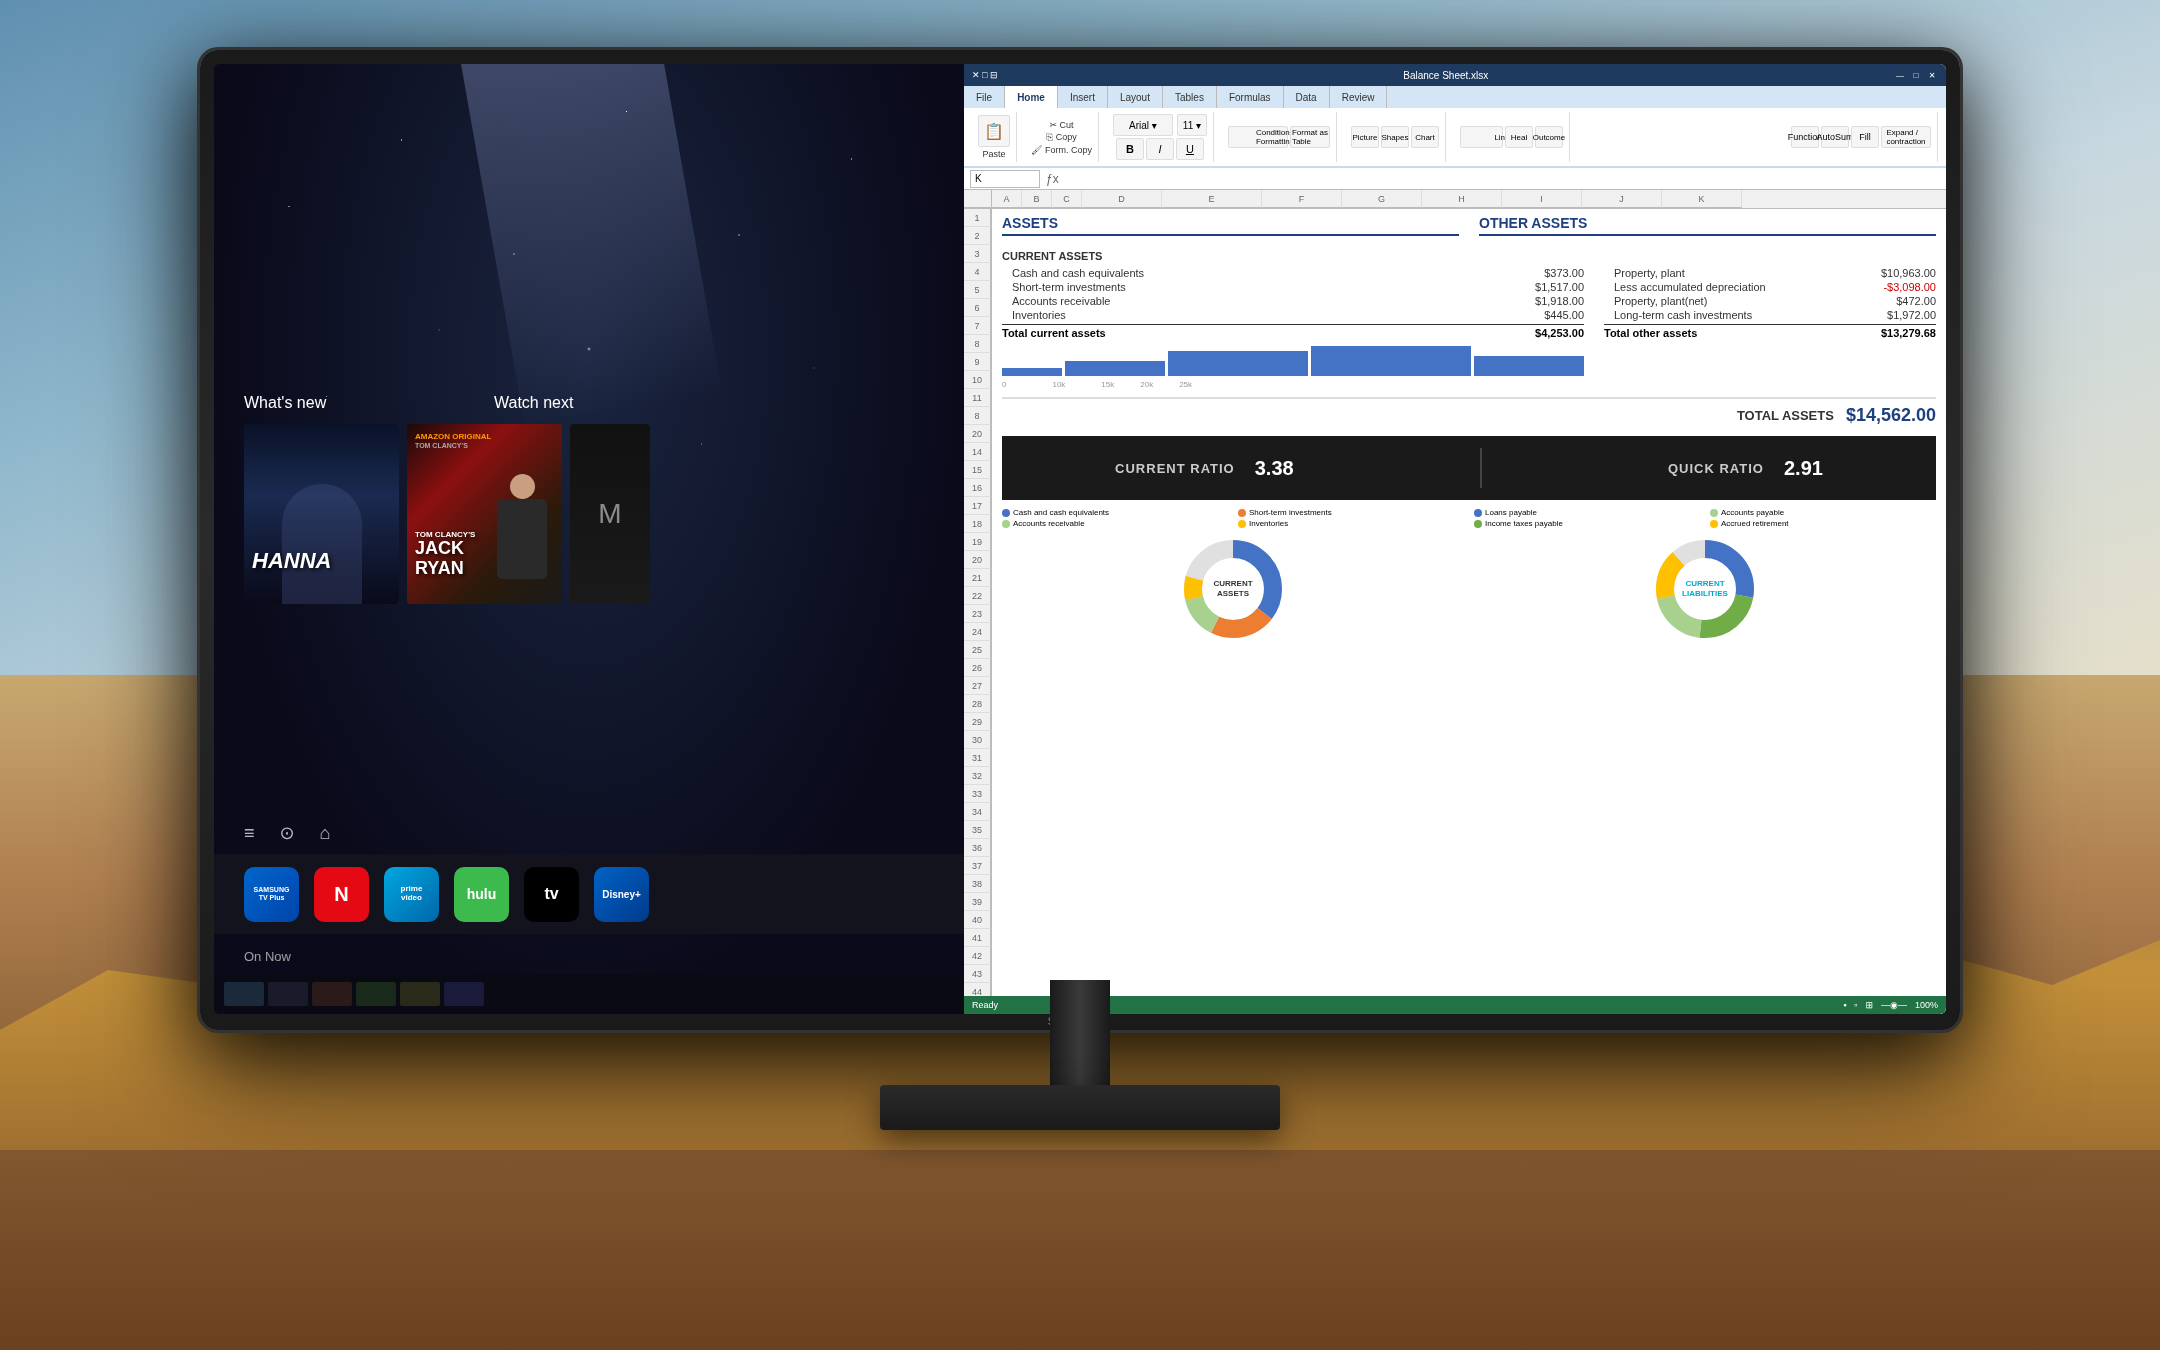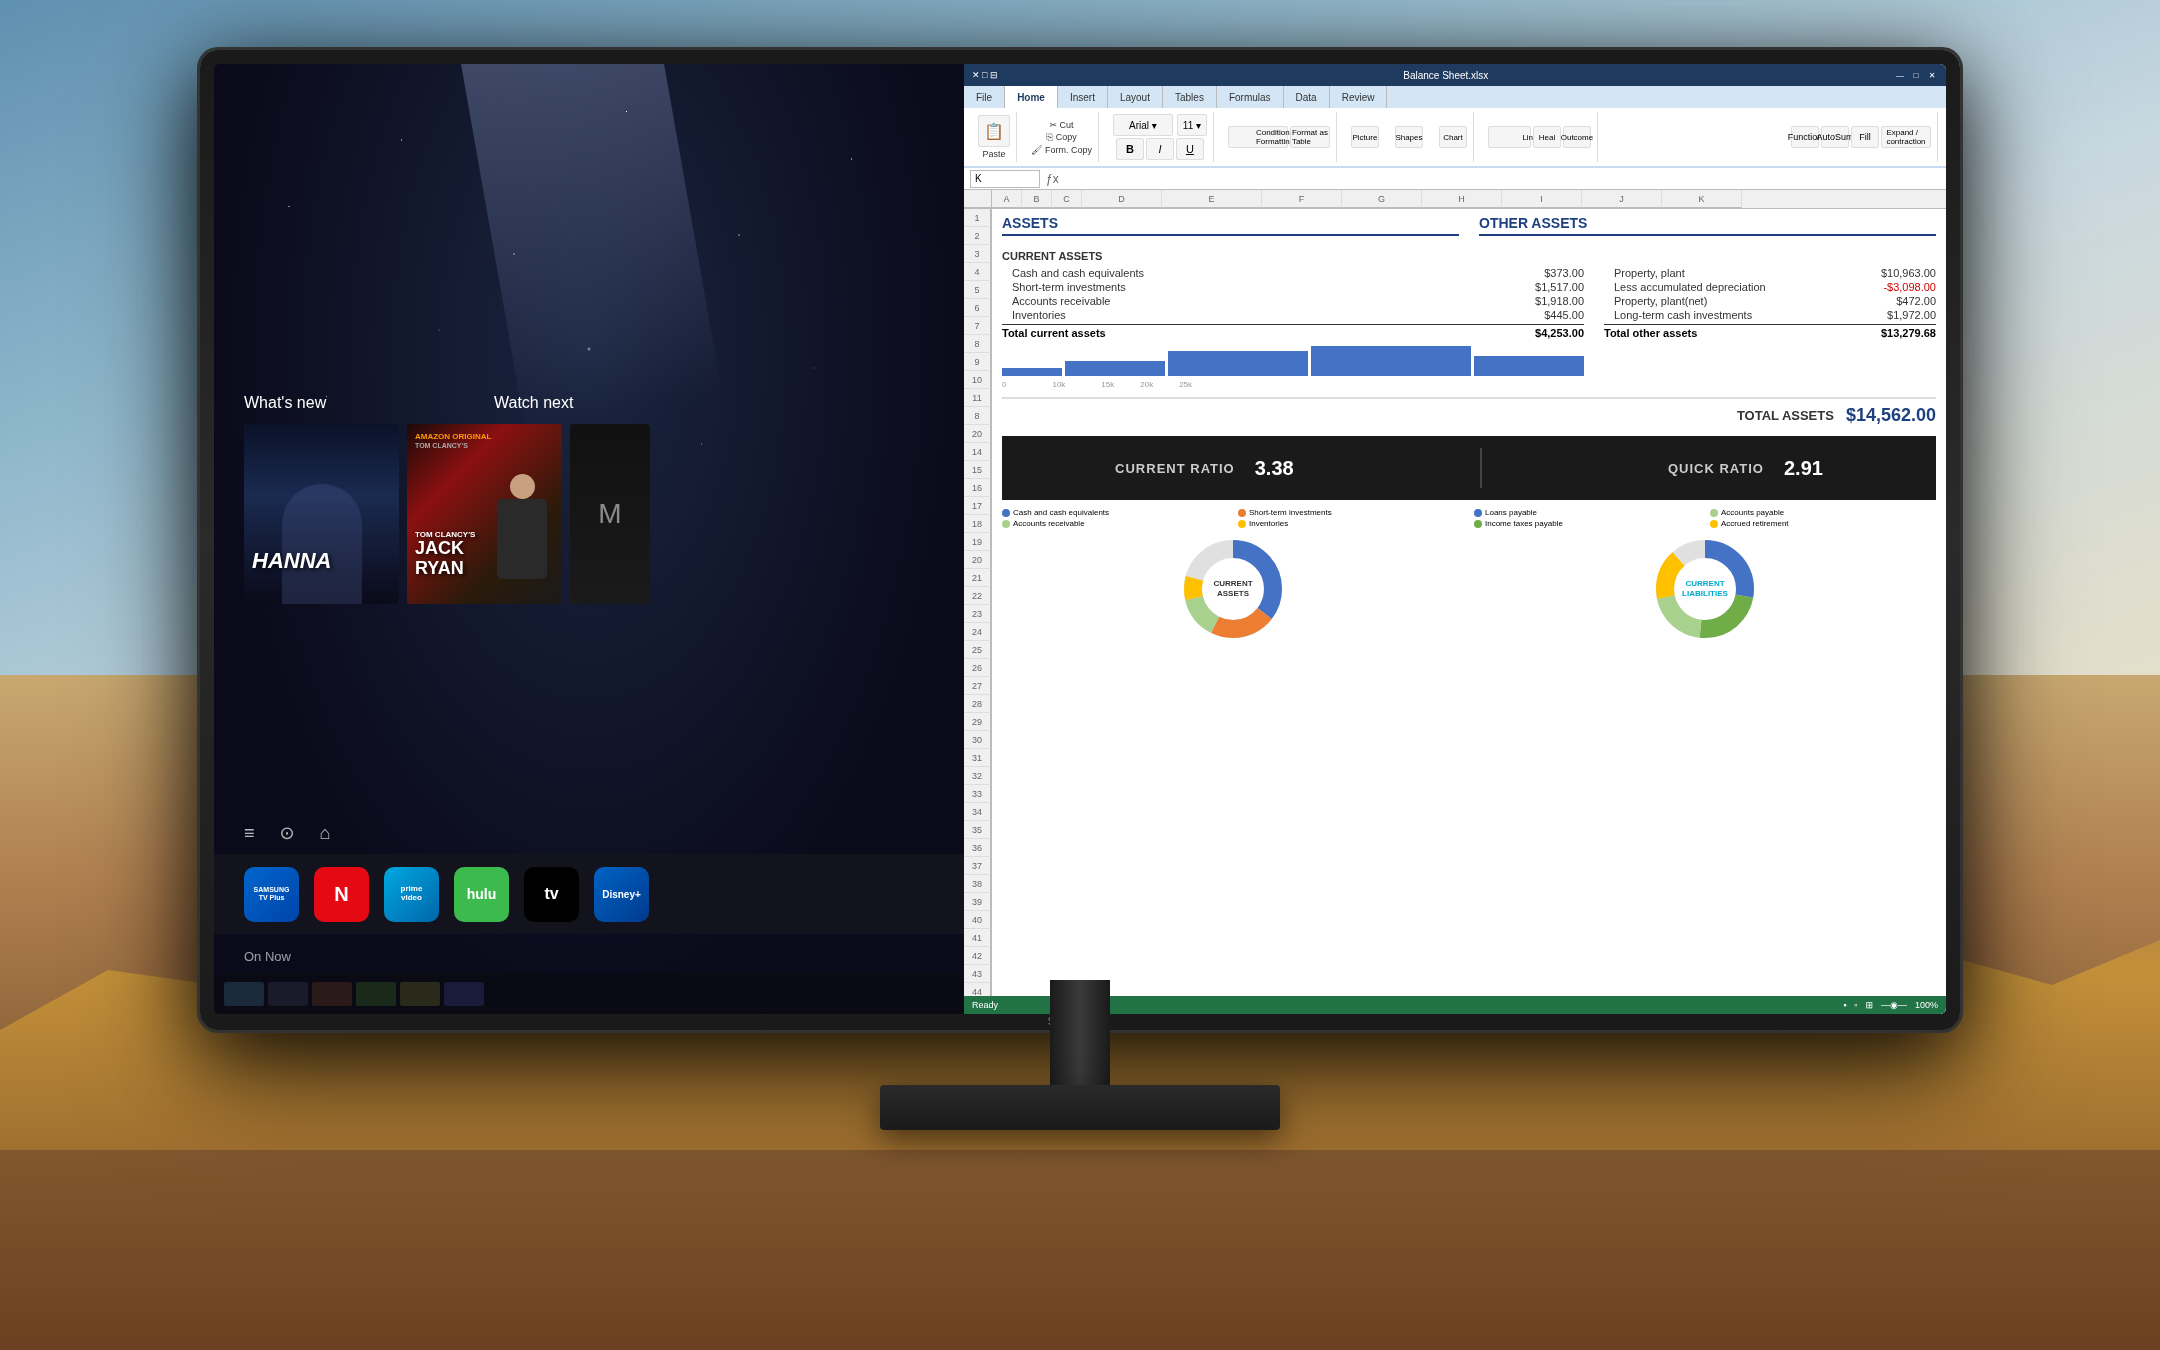--- a/index.html
+++ b/index.html
@@ -694,21 +694,21 @@
               <div class="ribbon-icon-btn" style="text-decoration:underline;">U</div>
             </div>
           </div>
           <div class="ribbon-group">
             <div style="display:flex;gap:2px;">
               <div class="ribbon-icon-btn" style="width:60px;font-size:8px;padding-left:36px;">Conditional<br>Formatting</div>
               <div class="ribbon-icon-btn" style="width:40px;font-size:8px;">Format as<br>Table</div>
             </div>
           </div>
           <div class="ribbon-group">
-            <div style="display:flex;gap:16px;">
+            <div style="display:flex;gap:2px;">
               <div class="ribbon-icon-btn" style="font-size:8px;">Picture</div>
               <div class="ribbon-icon-btn" style="font-size:8px;">Shapes</div>
               <div class="ribbon-icon-btn" style="font-size:8px;">Chart</div>
             </div>
           </div>
           <div class="ribbon-group">
             <div style="display:flex;gap:2px;">
               <div class="ribbon-icon-btn" style="font-size:8px;padding-left:41px;">Line</div>
               <div class="ribbon-icon-btn" style="font-size:8px;">Heal</div>
               <div class="ribbon-icon-btn" style="font-size:8px;">Outcome</div>

